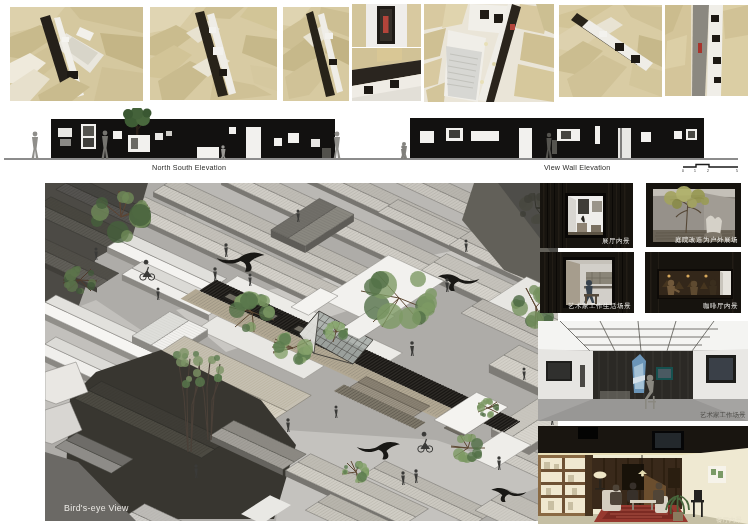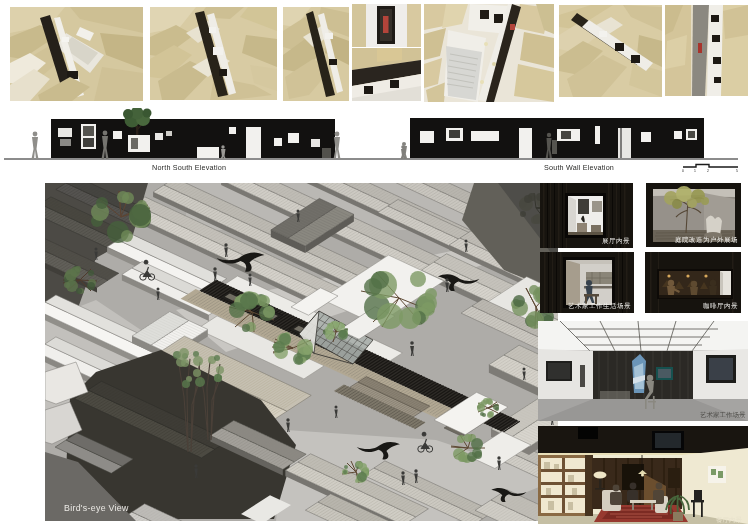--- a/index.html
+++ b/index.html
@@ -257,21 +257,21 @@
         <text x="682" y="172">0</text>
         <text x="694" y="172">1</text>
         <text x="707" y="172">2</text>
         <text x="736" y="172">5</text>
       </g>
 </svg>
   </div>
 
 <div style="position:absolute;left:152px;top:163px;font-size:7.2px;color:#2a2a28;letter-spacing:0.2px;">North South Elevation</div>
 
-<div style="position:absolute;left:544px;top:163px;font-size:7.2px;color:#2a2a28;letter-spacing:0.2px;">South Wall Elevation</div>
+<div style="position:absolute;left:544px;top:163px;font-size:7.2px;color:#2a2a28;letter-spacing:0.2px;">View Wall Elevation</div>
 
 <div class="ph" style="left:9px;top:183px;width:513px;height:420px;padding-left:36px;">
     <svg width="513" height="338" viewBox="9 183 513 338">
       <defs>
         <clipPath id="mc">
           <rect x="9" y="183" width="513" height="338"></rect>
         </clipPath>
       </defs>
 <g clip-path="url(#mc)">
 <rect x="9" y="183" width="513" height="338" fill="#aeaca8"></rect>

